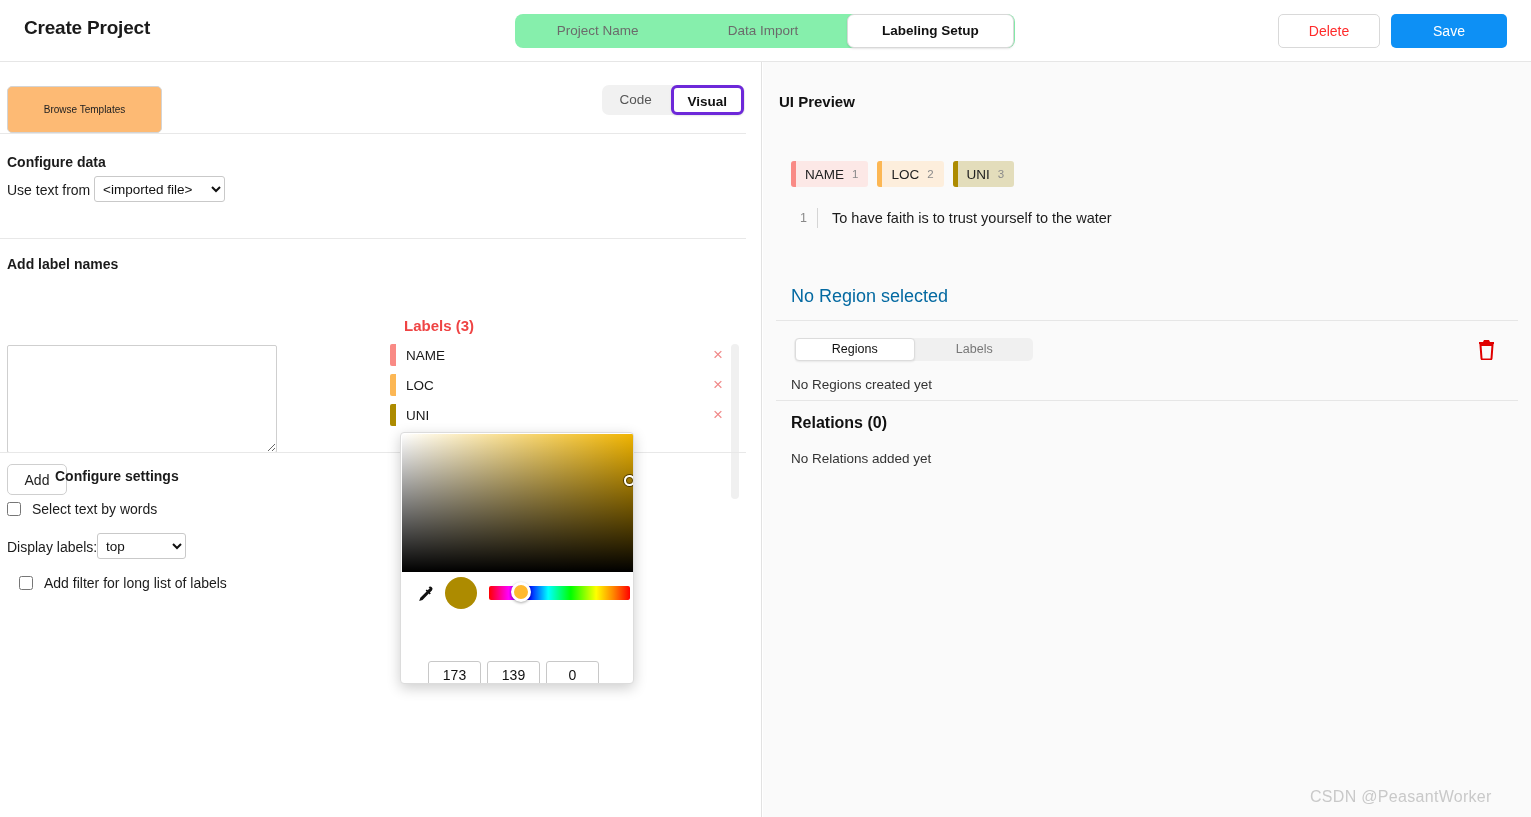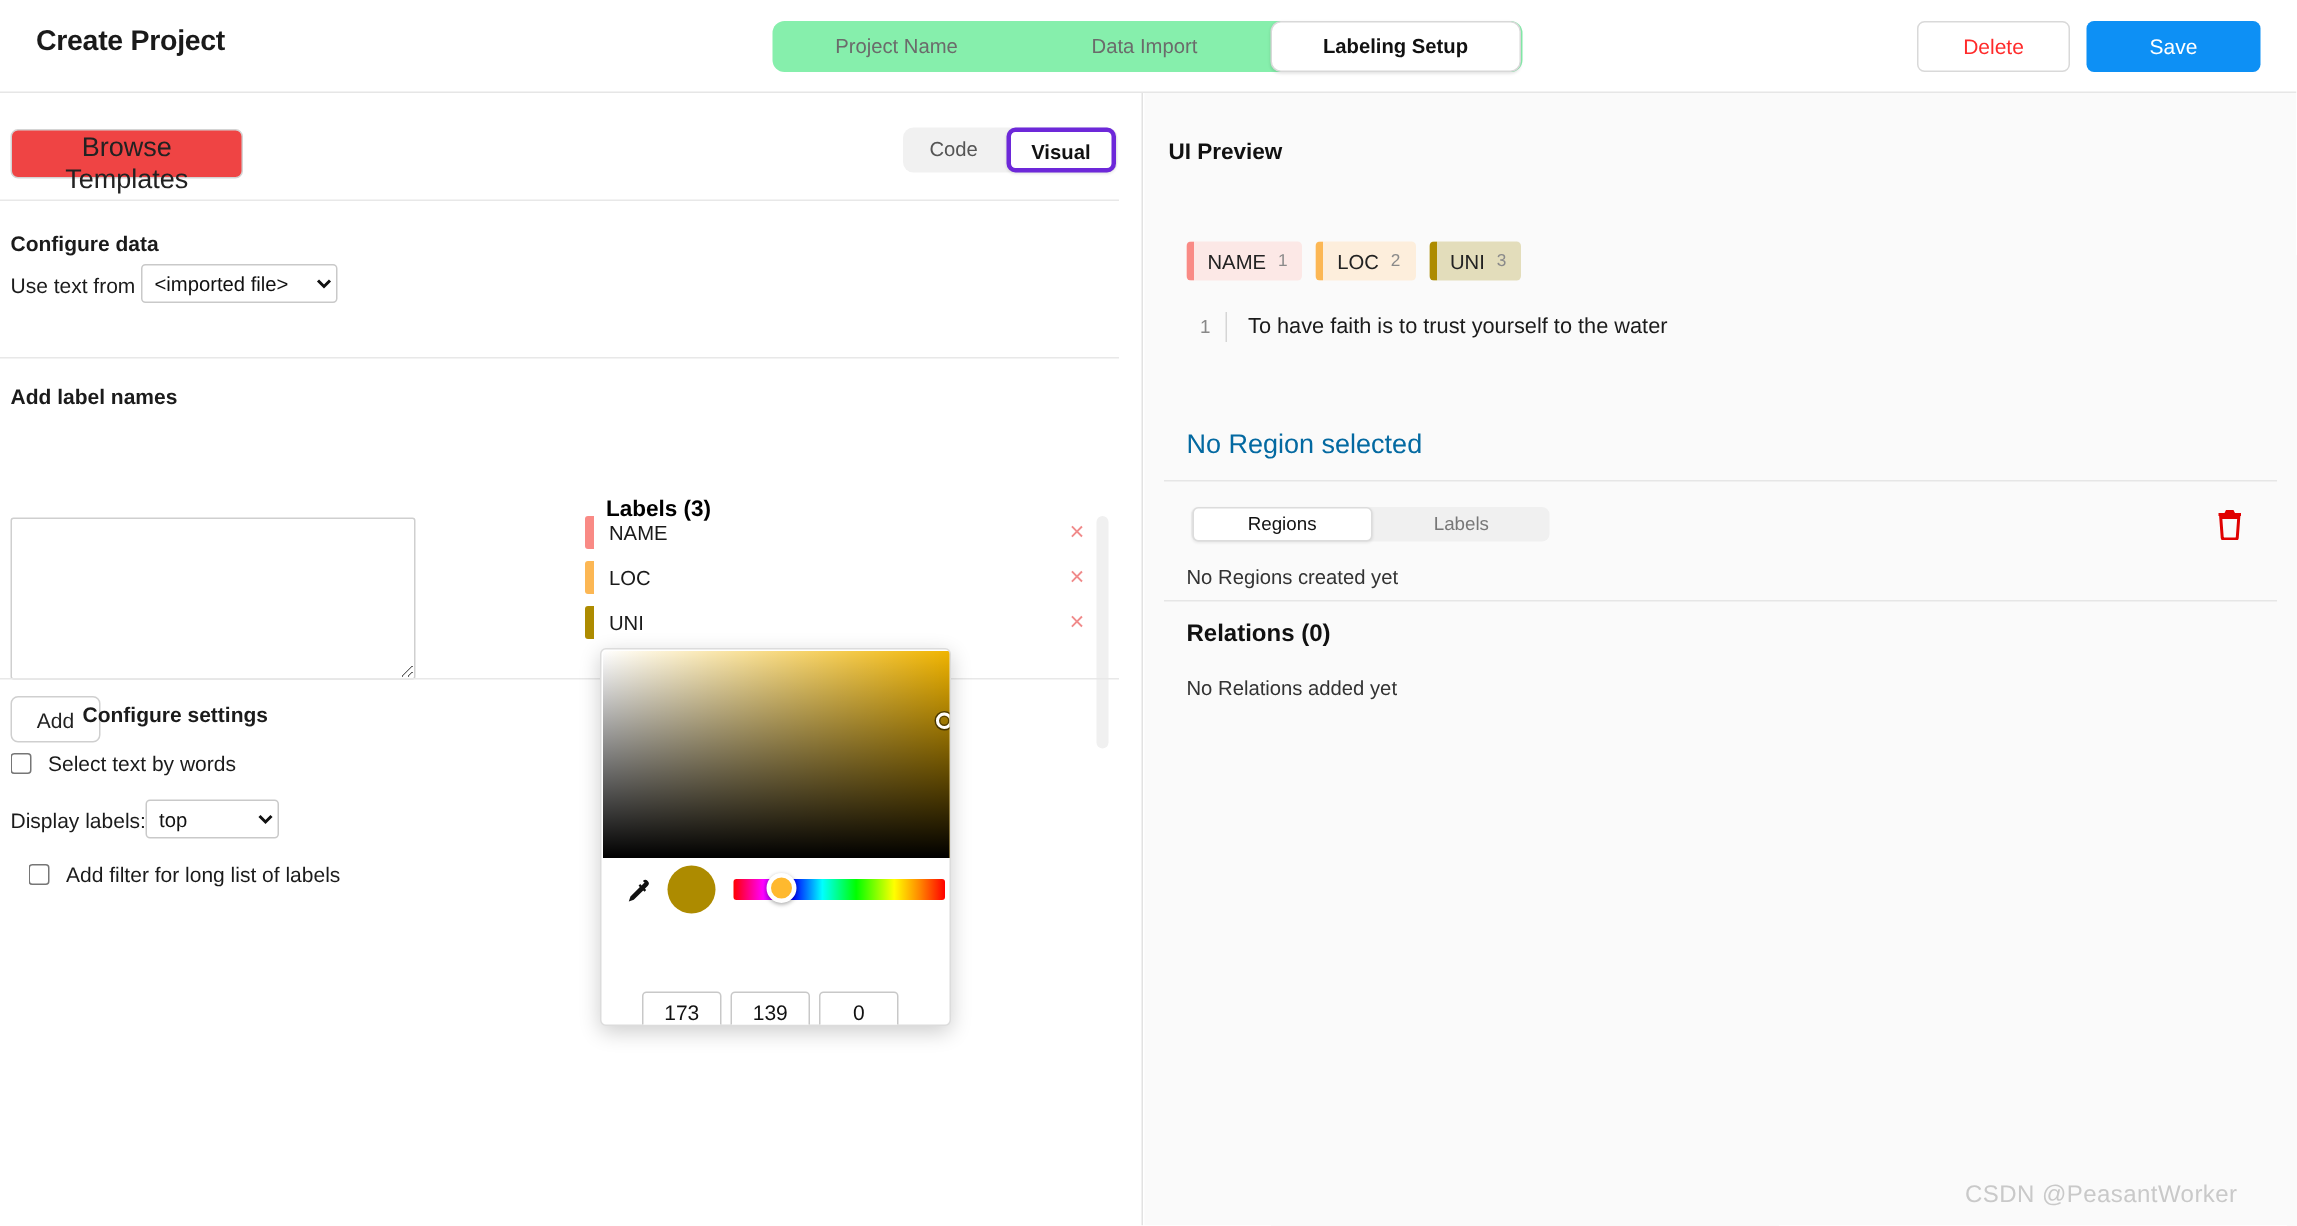--- a/index.html
+++ b/index.html
@@ -48,23 +48,23 @@
     background: #0d90f5; border: none; border-radius: 5px;
     color: #fff; font-size: 14px; font-family: inherit; cursor: pointer;
   }
 
   
   .left-panel {
     position: absolute; left: 0; top: 62px; width: 762px; height: 755px;
     background: #fff; border-right: 1px solid #e2e2e2;
   }
   .btn-browse {
-    position: absolute; left: 7px; top: 24px; width: 155px; height: 33px;
-    background: #ef4444; border: 1px solid #d4d4d4; border-radius: 5px;
-    font-size: 18px; color: #222; font-family: inherit; cursor: pointer;
+    position: absolute; left: 7px; top: 24px; width: 155px; height: 47px;
+    background: #fdba74; border: 1px solid #d4d4d4; border-radius: 5px;
+    font-size: 10px; color: #222; font-family: inherit; cursor: pointer;
   }
   .codevisual {
     position: absolute; left: 602px; top: 23px; width: 143px; height: 30px;
     background: #f1f1f1; border-radius: 7px; display: flex; align-items: center;
   }
   .cv-item {
     flex: 1; text-align: center; font-size: 13.5px; color: #555;
     line-height: 30px; height: 30px; cursor: pointer; user-select: none;
   }
   .cv-item.active {
@@ -90,22 +90,22 @@
     font-family: inherit; font-size: 13px; padding: 6px; outline: none;
   }
   .btn-add {
     position: absolute; left: 7px; top: 402px; width: 60px; height: 31px;
     background: #fff; border: 1px solid #cfcfcf; border-radius: 5px;
     font-size: 14px; color: #222; font-family: inherit; cursor: pointer;
   }
 
   
   .labels-head {
-    position: absolute; left: 404px; top: 269px; font-size: 15px;
-    font-weight: bold; color: #000000;
+    position: absolute; left: 404px; top: 255px; font-size: 15px;
+    font-weight: bold; color: #ef4444;
   }
   .labels-list {
     position: absolute; left: 390px; top: 282px; width: 350px; height: 162px;
     overflow: hidden;
   }
   .label-row {
     position: relative; height: 22px; margin-bottom: 8px;
     display: flex; align-items: center;
   }
   .label-chip {

